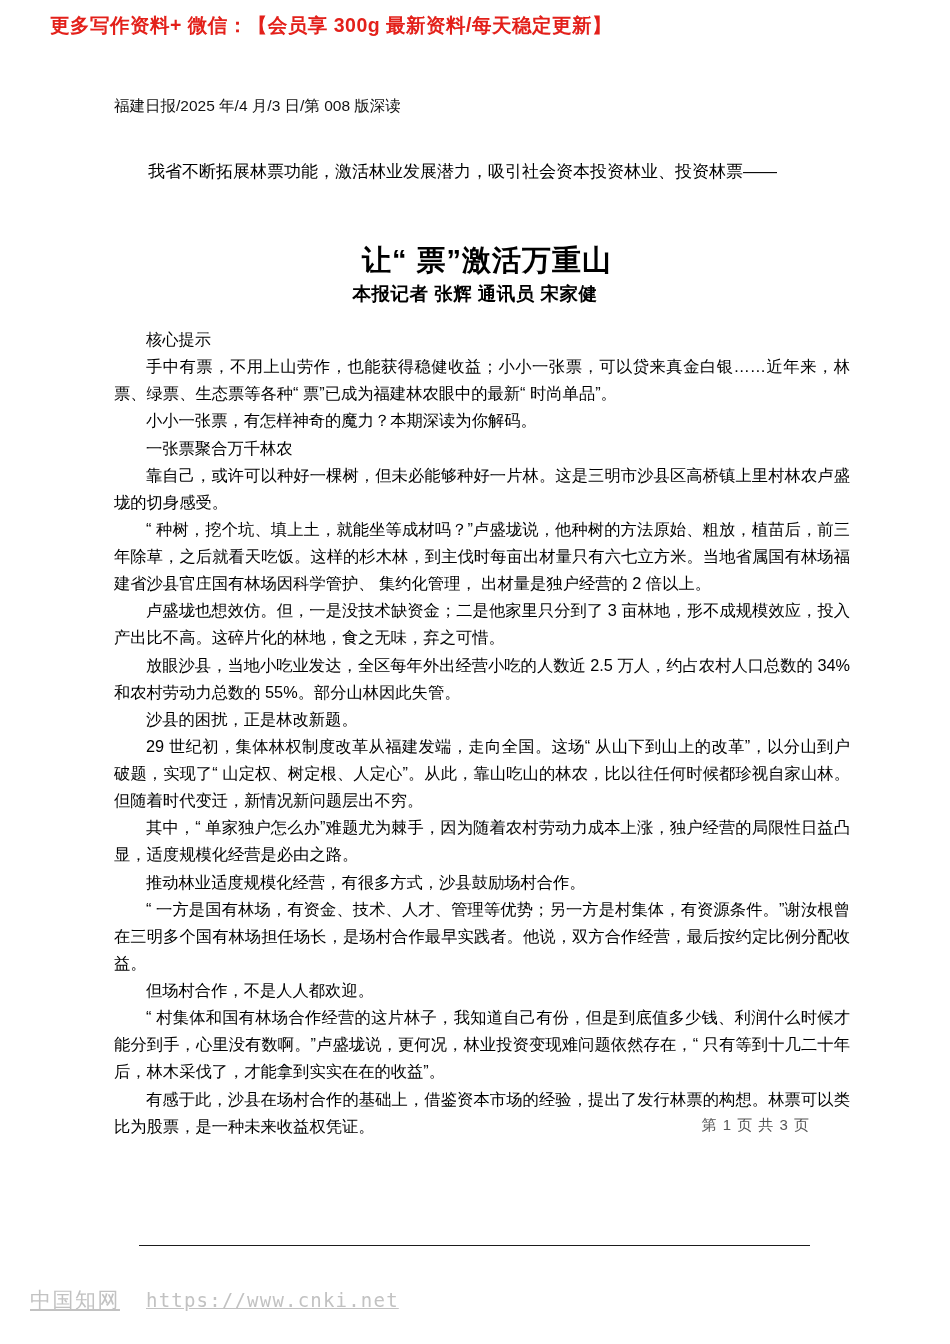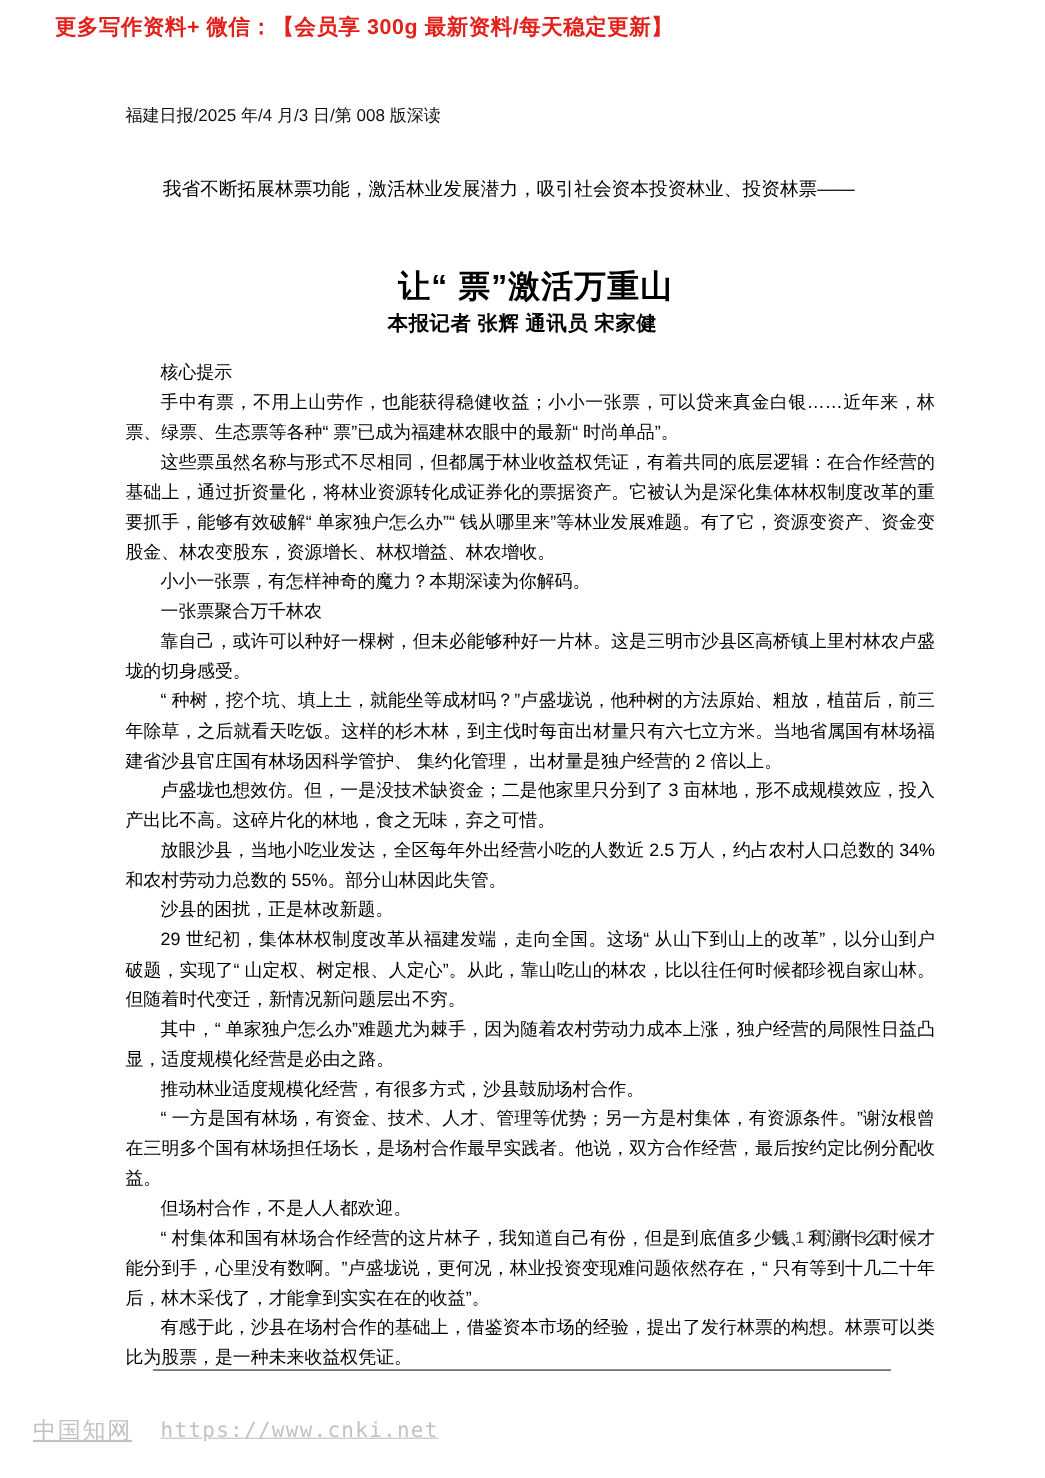--- a/index.html
+++ b/index.html
@@ -162,21 +162,20 @@
 
   <div class="shoulder">我省不断拓展林票功能，激活林业发展潜力，吸引社会资本投资林业、投资林票——</div>
 
   <h1 class="main-title">让“ 票”激活万重山</h1>
 
   <div class="byline">本报记者  张辉  通讯员  宋家健</div>
 
   <div class="body-text">
     <p class="para">核心提示</p>
     <p class="para">手中有票，不用上山劳作，也能获得稳健收益；小小一张票，可以贷来真金白银……近年来，林票、绿票、生态票等各种“ 票”已成为福建林农眼中的最新“ 时尚单品”。</p>
-    <p class="para">这些票虽然名称与形式不尽相同，但都属于林业收益权凭证，有着共同的底层逻辑：在合作经营的基础上，通过折资量化，将林业资源转化成证券化的票据资产。它被认为是深化集体林权制度改革的重要抓手，能够有效破解“ 单家独户怎么办”“ 钱从哪里来”等林业发展难题。有了它，资源变资产、资金变股金、林农变股东，资源增长、林权增益、林农增收。</p>
     <p class="para">小小一张票，有怎样神奇的魔力？本期深读为你解码。</p>
     <p class="para">一张票聚合万千林农</p>
     <p class="para">靠自己，或许可以种好一棵树，但未必能够种好一片林。这是三明市沙县区高桥镇上里村林农卢盛垅的切身感受。</p>
     <p class="para">“ 种树，挖个坑、填上土，就能坐等成材吗？”卢盛垅说，他种树的方法原始、粗放，植苗后，前三年除草，之后就看天吃饭。这样的杉木林，到主伐时每亩出材量只有六七立方米。当地省属国有林场福建省沙县官庄国有林场因科学管护、 集约化管理， 出材量是独户经营的 2 倍以上。</p>
     <p class="para">卢盛垅也想效仿。但，一是没技术缺资金；二是他家里只分到了 3 亩林地，形不成规模效应，投入产出比不高。这碎片化的林地，食之无味，弃之可惜。</p>
     <p class="para">放眼沙县，当地小吃业发达，全区每年外出经营小吃的人数近 2.5 万人，约占农村人口总数的 34%和农村劳动力总数的 55%。部分山林因此失管。</p>
     <p class="para">沙县的困扰，正是林改新题。</p>
     <p class="para">29 世纪初，集体林权制度改革从福建发端，走向全国。这场“ 从山下到山上的改革”，以分山到户破题，实现了“ 山定权、树定根、人定心”。从此，靠山吃山的林农，比以往任何时候都珍视自家山林。但随着时代变迁，新情况新问题层出不穷。</p>
     <p class="para">其中，“ 单家独户怎么办”难题尤为棘手，因为随着农村劳动力成本上涨，独户经营的局限性日益凸显，适度规模化经营是必由之路。</p>
     <p class="para">推动林业适度规模化经营，有很多方式，沙县鼓励场村合作。</p>

